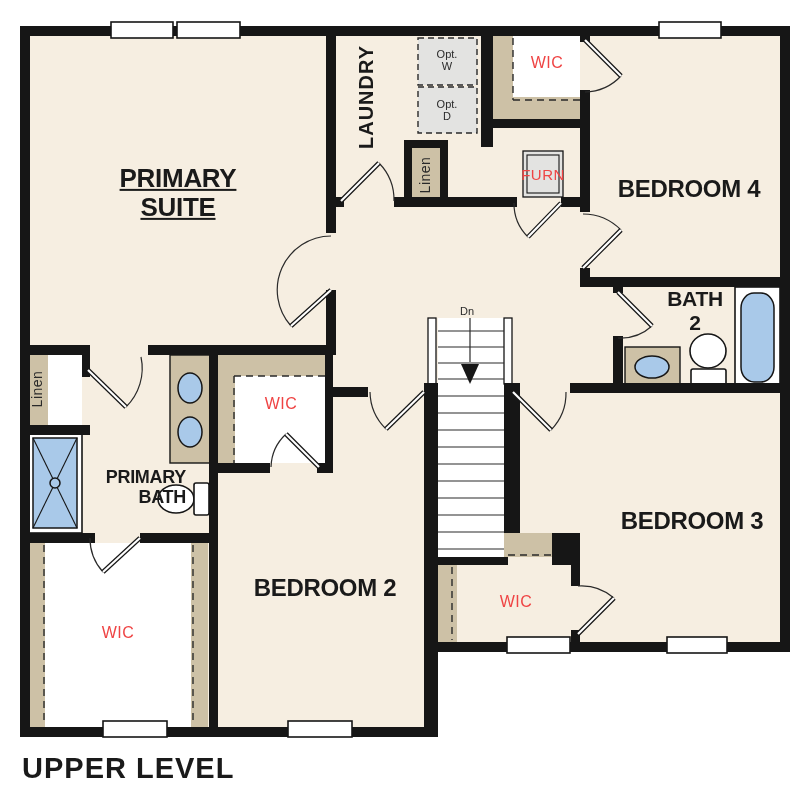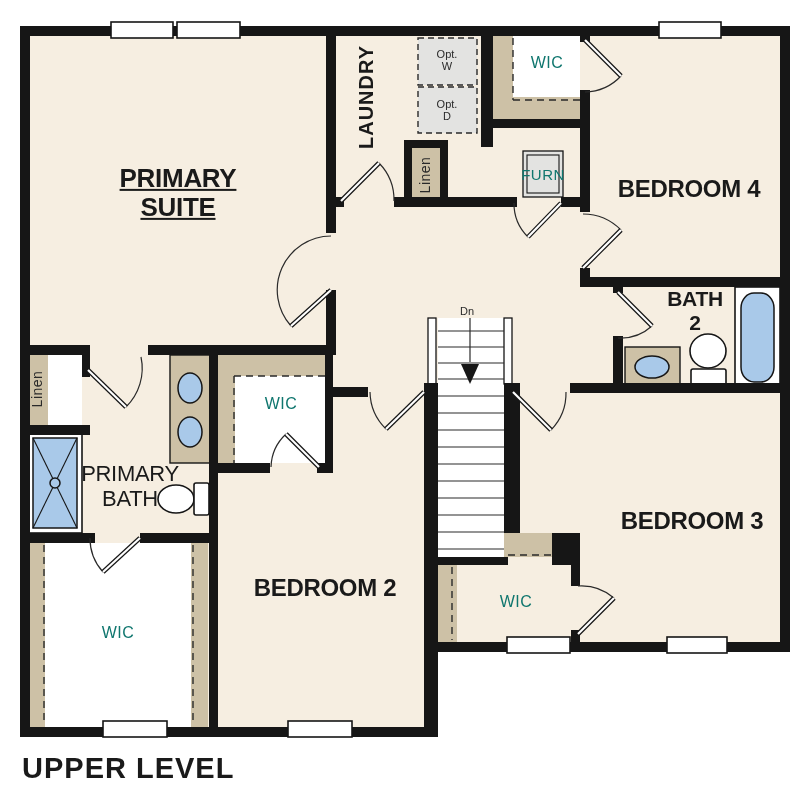--- a/index.html
+++ b/index.html
@@ -26,22 +26,22 @@
   .leafi{stroke:#ffffff;stroke-width:2.2;stroke-linecap:butt;}
   .fix{fill:#ffffff;stroke:var(--wall);stroke-width:1.6;}
   .fixblue{fill:var(--fixture_blue);stroke:var(--wall);stroke-width:1.5;}
   .thin{stroke:var(--wall);stroke-width:1.1;fill:none;}
   
   .lbl{position:absolute;transform:translate(-50%,-50%);color:var(--text);
        white-space:pre-line;text-align:center;line-height:1.12;}
   .room{font-weight:bold;font-size:24px;letter-spacing:-0.3px;white-space:nowrap;}
   .room2{font-weight:bold;font-size:26px;letter-spacing:-0.3px;width:180px;white-space:normal;text-decoration:underline;}
   .bath{font-weight:bold;font-size:21px;letter-spacing:-0.3px;}
-  .pbath{font-weight:normal;font-size:22px;width:112px;white-space:normal;letter-spacing:-0.3px;}
-  .closet{font-size:16px;color:#0f766e;letter-spacing:0.5px;}
+  .pbath{font-weight:bold;font-size:18px;width:112px;white-space:normal;letter-spacing:-0.3px;text-align:right;}
+  .closet{font-size:16px;color:#ef4444;letter-spacing:0.5px;}
   .small{font-size:11px;color:#2a2a2a;}
   .rot{transform:translate(-50%,-50%) rotate(-90deg);}
   .laundry{font-weight:bold;font-size:20px;letter-spacing:1px;}
   .linen{font-size:14px;color:#2a2a2a;letter-spacing:0.5px;}
   .title{position:absolute;left:22px;top:752px;font-weight:bold;font-size:29px;
          letter-spacing:1px;color:var(--text);}
 </style>
 </head>
 <body>
 

